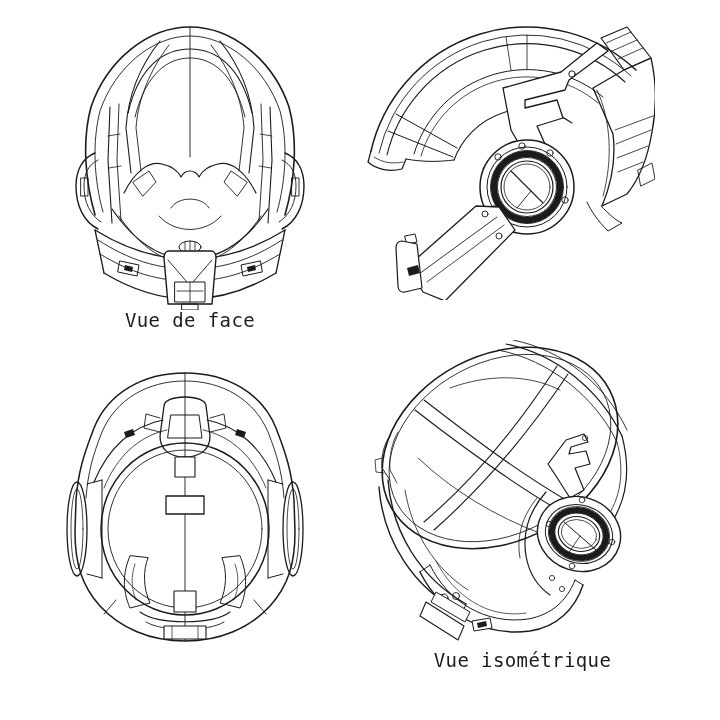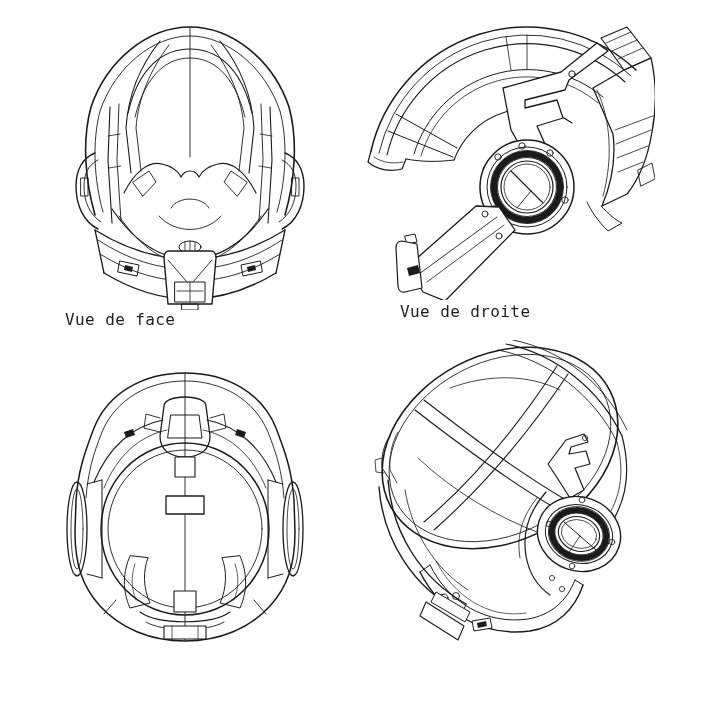--- a/index.html
+++ b/index.html
@@ -7,23 +7,24 @@
     width: 720px; height: 720px;
     background: #ffffff;
     position: relative;
     overflow: hidden;
     font-family: "DejaVu Sans Mono", "Liberation Mono", monospace;
   }
   .canvas { position: absolute; inset: 0; width: 720px; height: 720px; }
   .view-svg { position: absolute; }
   .view-label {
     position: absolute;
-    font-size: 16px;
+    font-size: 19px;
     line-height: 20px;
     color: #1d1d1d;
+    text-align: center;
     letter-spacing: 0.4px;
     white-space: nowrap;
   }
   
   .s { stroke: var(--line, #1b1b1b); fill: none; stroke-linecap: round; stroke-linejoin: round; }
   .w { stroke: var(--line, #1b1b1b); fill: #ffffff; stroke-linejoin: round; }
   .f { fill: var(--line, #1b1b1b); stroke: none; }
 </style>
 </head>
 <body style="background: rgb(255, 255, 255);">
@@ -239,14 +240,14 @@
 
     <circle class="s" stroke-width="1.0" cx="84" cy="258" r="4"></circle>
     <circle class="s" stroke-width="0.9" cx="96" cy="256" r="3.5"></circle>
     <path class="w" stroke-width="1.1" d="M 66 262 L 104 286 L 98 300 L 60 276 Z"></path>
     <path class="w" stroke-width="1.0" d="M 76 252 L 110 272 L 105 282 L 71 262 Z"></path>
     <path class="w" stroke-width="1.0" d="M 112 281 L 130 278 L 132 288 L 114 291 Z"></path>
     <path class="f" d="M 117 283 L 126 281 L 127 286 L 118 288 Z"></path>
   </svg>
 
   <div class="view-label" style="left: 65px; top: 310px; width: 250px; color: rgb(29, 29, 29);">Vue de face</div>
-  <div class="view-label" style="left: 400px; top: 302px; width: 270px; color: rgb(29, 29, 29);">Vue de droite</div>
+  <div class="view-label" style="left: 395px; top: 650px; width: 255px; color: rgb(29, 29, 29);">Vue isométrique</div>
 </div>
 
 </body></html>

